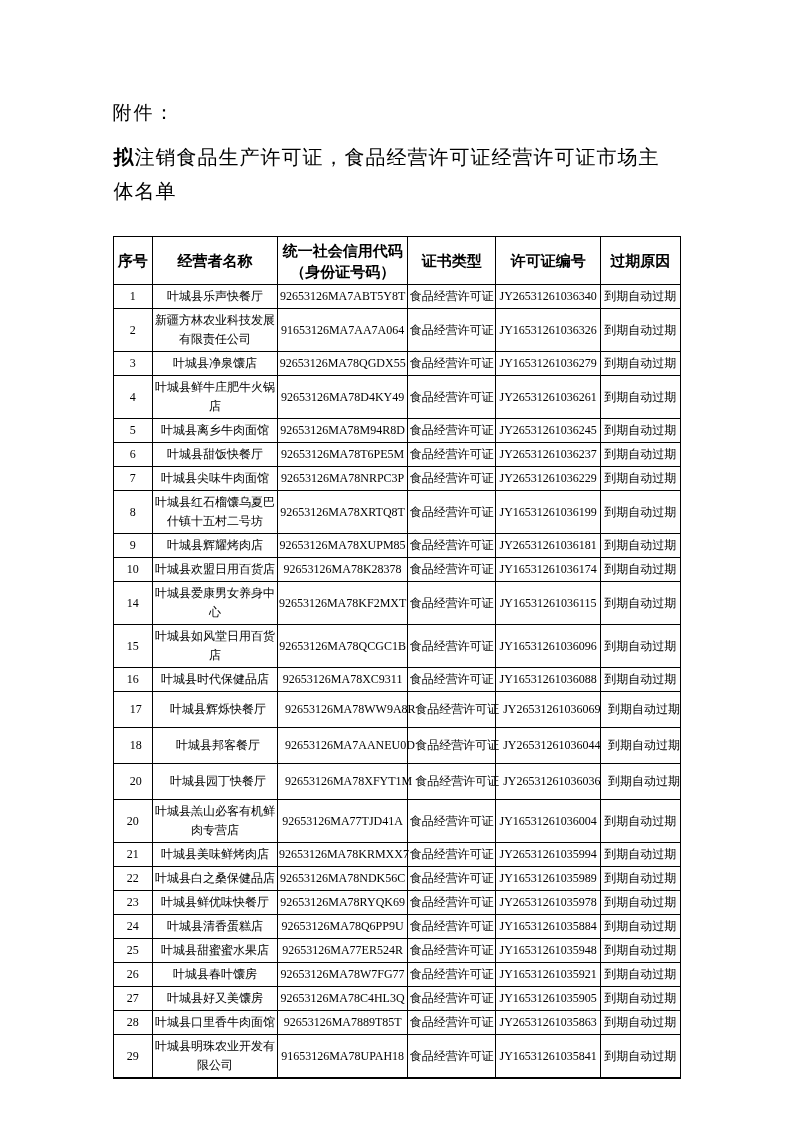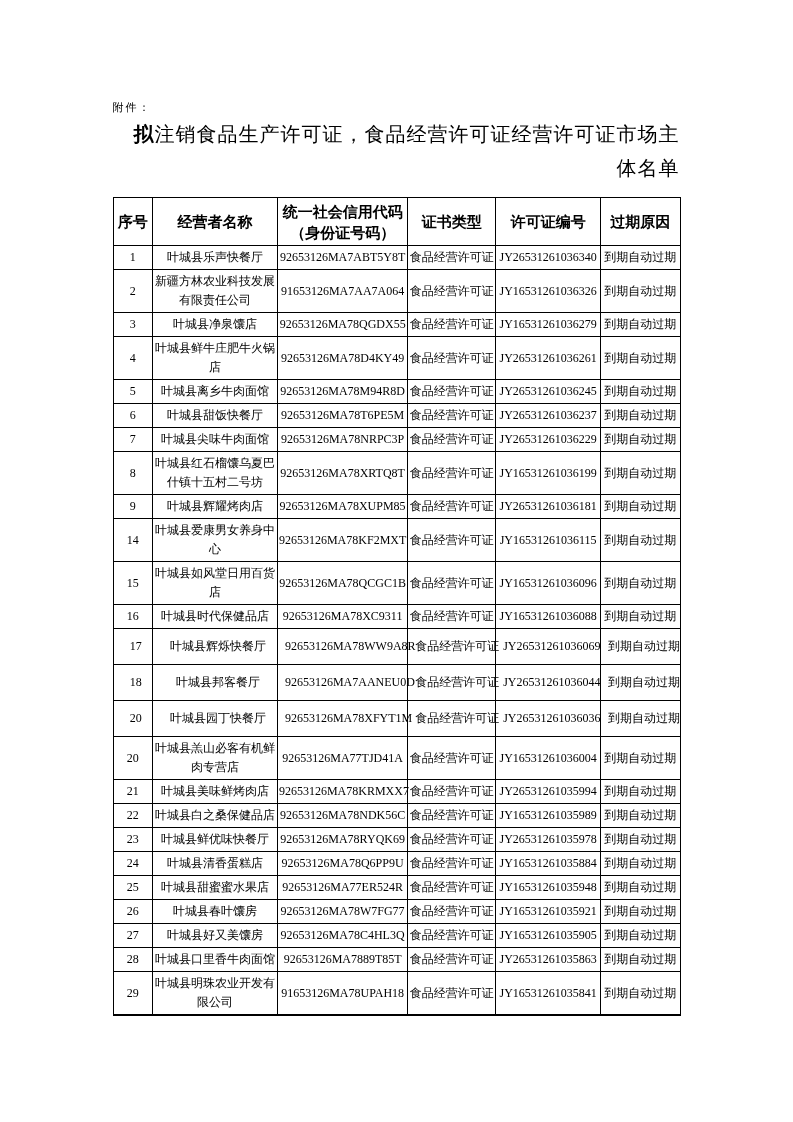--- a/index.html
+++ b/index.html
@@ -14,28 +14,28 @@
     height: 1122px;
     background: #ffffff;
     overflow: hidden;
   }
   .content {
     width: 568px;
     margin: 0 auto;
     padding-top: 100px;
   }
   .attachment-label {
-    font-size: 11px;
+    font-size: 19px;
     letter-spacing: 2px;
-    margin-bottom: 2px;
+    margin-bottom: 14px;
   }
   .doc-title {
     width: 566px;
-    margin: 0 auto 12px auto;
-    text-align: right;
+    margin: 0 auto 28px auto;
+    text-align: left;
     font-size: 20px;
     font-weight: normal;
     line-height: 34px;
     letter-spacing: 1px;
     word-break: break-all;
   }
   .doc-title .title-prefix {
     font-weight: bold;
     font-family: "Liberation Sans", "DejaVu Sans", sans-serif;
   }
@@ -172,20 +172,28 @@
           </tr>
           <tr>
             <td class="idx-col">9</td>
             <td class="name-col">叶城县辉耀烤肉店</td>
             <td class="code-col">92653126MA78XUPM85</td>
             <td class="type-col">食品经营许可证</td>
             <td class="lic-col">JY26531261036181</td>
             <td class="reason-col">到期自动过期</td>
           </tr>
           <tr>
+            <td class="idx-col">10</td>
+            <td class="name-col">叶城县欢盟日用百货店</td>
+            <td class="code-col">92653126MA78K28378</td>
+            <td class="type-col">食品经营许可证</td>
+            <td class="lic-col">JY16531261036174</td>
+            <td class="reason-col">到期自动过期</td>
+          </tr>
+          <tr>
             <td class="idx-col">14</td>
             <td class="name-col">叶城县爱康男女养身中心</td>
             <td class="code-col">92653126MA78KF2MXT</td>
             <td class="type-col">食品经营许可证</td>
             <td class="lic-col">JY16531261036115</td>
             <td class="reason-col">到期自动过期</td>
           </tr>
           <tr>
             <td class="idx-col">15</td>
             <td class="name-col">叶城县如风堂日用百货店</td>

